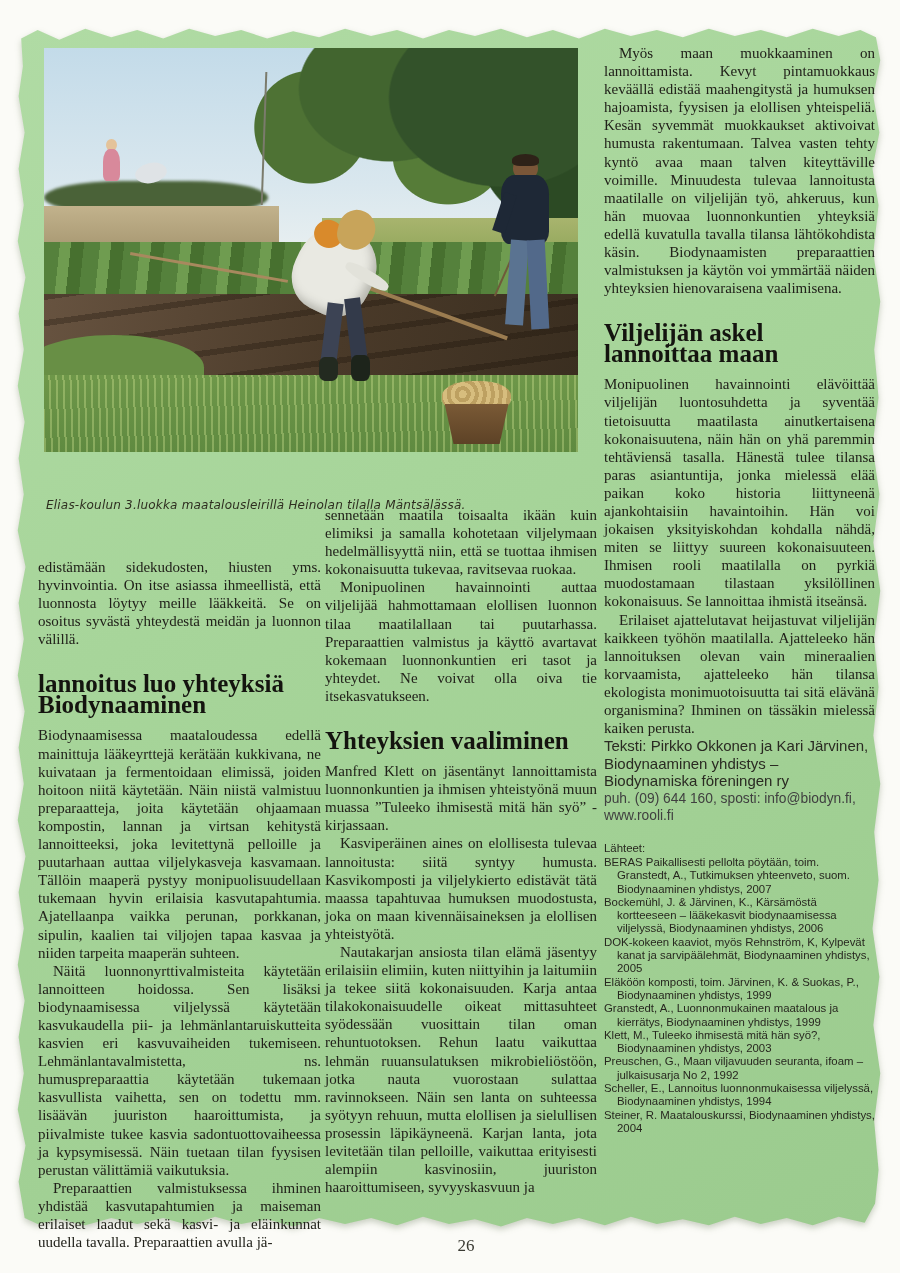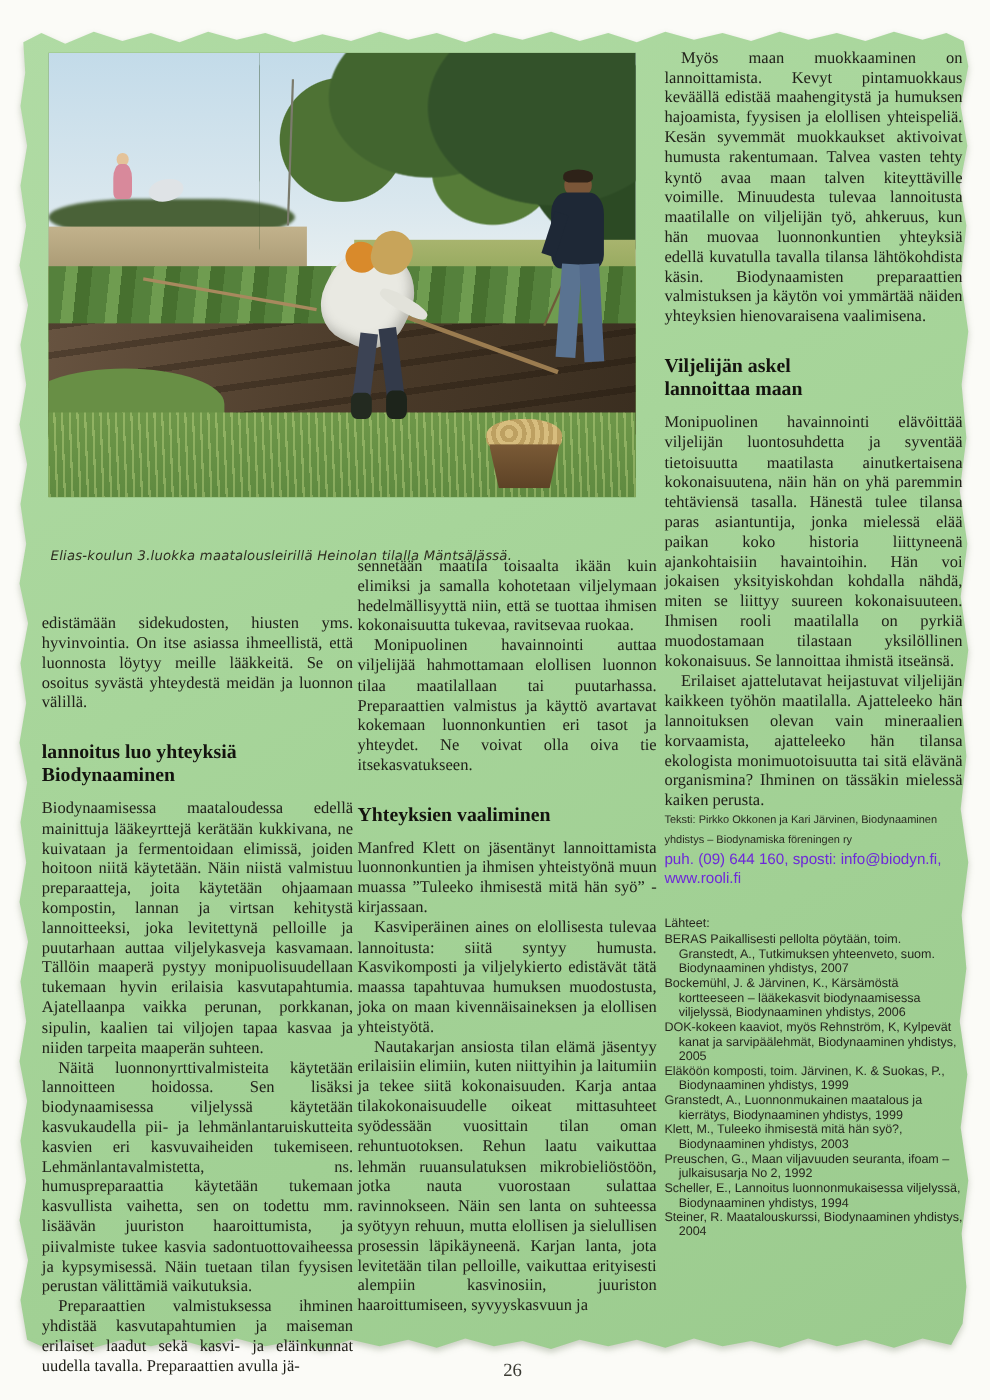--- a/index.html
+++ b/index.html
@@ -87,28 +87,28 @@
     font-size:12px; color:#2e2e20; letter-spacing:.2px;margin-top:36px;
   }
   
   .col{position:absolute; font-size:15px; line-height:18.1px; color:#21211a; text-align:justify;}
   .col p{margin:0;}
   .col p.indent{text-indent:15px;}
   .col-left{left:38px; top:534px; width:283px;margin-top:24px;}
   .col-mid{left:325px; top:506px; width:272px;}
   .col-right{left:604px; top:44px; width:271px;}
   .heading{
-    font-weight:700; font-size:18px; line-height:21px;
+    font-weight:700; font-size:25px; line-height:21px;
     color:#14140f; margin:25px 0 11px; text-align:left;
   }
   .heading span{display:block;}
   .sans{font-family:"Liberation Sans", sans-serif; text-align:left;}
-  .credits{margin-top:24px; font-size:10px; line-height:17.5px; color:#2a2a22;}
-  .contact{margin-top:18px; font-size:13.8px; line-height:17.5px; color:#6d28d9;}
-  .sources{margin-top:27px; font-size:11.4px; line-height:13.3px; color:#27271f;}
+  .credits{margin-top:24px; font-size:15px; line-height:17.5px; color:#2a2a22;}
+  .contact{margin-top:18px; font-size:13.8px; line-height:17.5px; color:#404040;}
+  .sources{margin-top:17px; font-size:11.4px; line-height:13.3px; color:#27271f;}
   .sources .src{padding-left:13px; text-indent:-13px; margin:0;}
   .sources .src-label{margin:0 0 1px 0;}
   
   .page-number{
     position:absolute; left:16px; top:1236px; width:100%;
     text-align:center; font-size:17px; color:#3a3a33;
   }
 </style>
 </head>
 <body>

